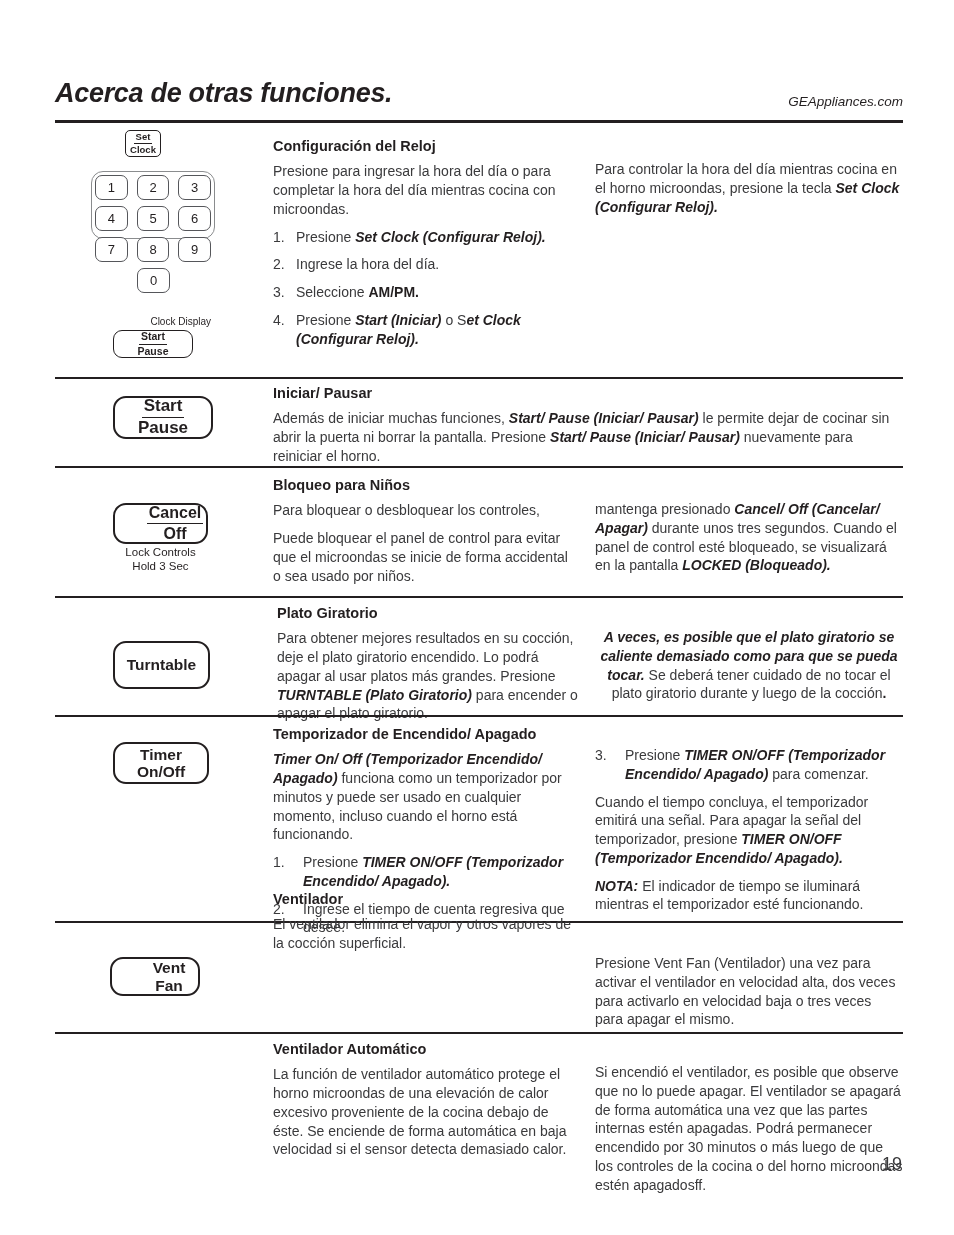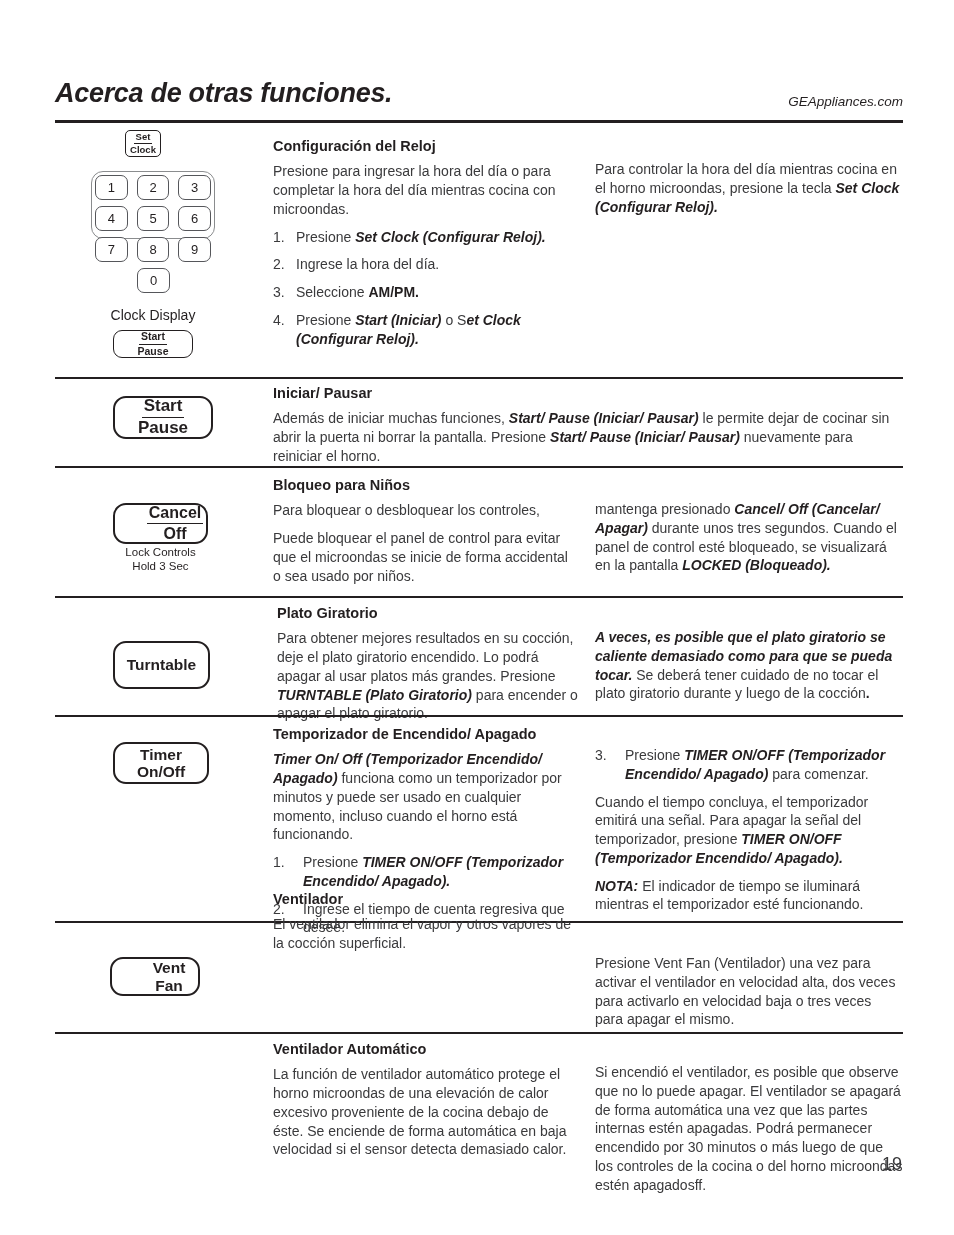--- a/index.html
+++ b/index.html
@@ -132,24 +132,24 @@
     width: 124px;
     height: 68px;
     border: 1.3px solid #8a8c8e;
     border-radius: 12px;
     box-sizing: border-box;
     pointer-events: none;
   }
   .clock-display-label {
     position: absolute;
     left: 0;
-    top: 177px;
+    top: 186px;
     width: 116px;
-    text-align: center;
-    font-size: 14px;
+    text-align: right;
+    font-size: 10px;
     color: #231f20;
   }
   .btn-startpause-small {
     position: absolute;
     left: 18px;
     top: 200px;
     width: 80px;
     height: 28px;
     font-size: 10.5px;
     font-weight: bold;
@@ -366,21 +366,21 @@
 
   <div class="art-btn" style="left:113px; top:641px; width:97px; height:48px; font-size:15.5px;">
     <span>Turntable</span>
   </div>
 
   <div class="colA" style="top:605px; left:277px;">
     <div class="sec-head">Plato Giratorio</div>
     <p class="p"><span>Para obtener mejores resultados en su cocción, deje el plato giratorio encendido. Lo podrá apagar al usar platos más grandes. Presione </span><span class="bi">TURNTABLE (Plato Giratorio)</span><span> para encender o apagar el plato giratorio.</span></p>
   </div>
 
-  <div class="colB" style="top:628px;">
+  <div class="colB" style="top:628px;text-align:center;">
     <p class="p"><span class="bi">A veces, es posible que el plato giratorio se caliente demasiado como para que se pueda tocar.</span><span> Se deberá tener cuidado de no tocar el plato giratorio durante y luego de la cocción</span><span class="bold-only">.</span></p>
   </div>
 
   <div class="rule" style="top:715px;"></div>
 
   <div class="art-btn" style="left:113px; top:742px; width:96px; height:42px; font-size:15.5px;">
     <span>Timer</span>
     <span>On/Off</span>
   </div>
 

